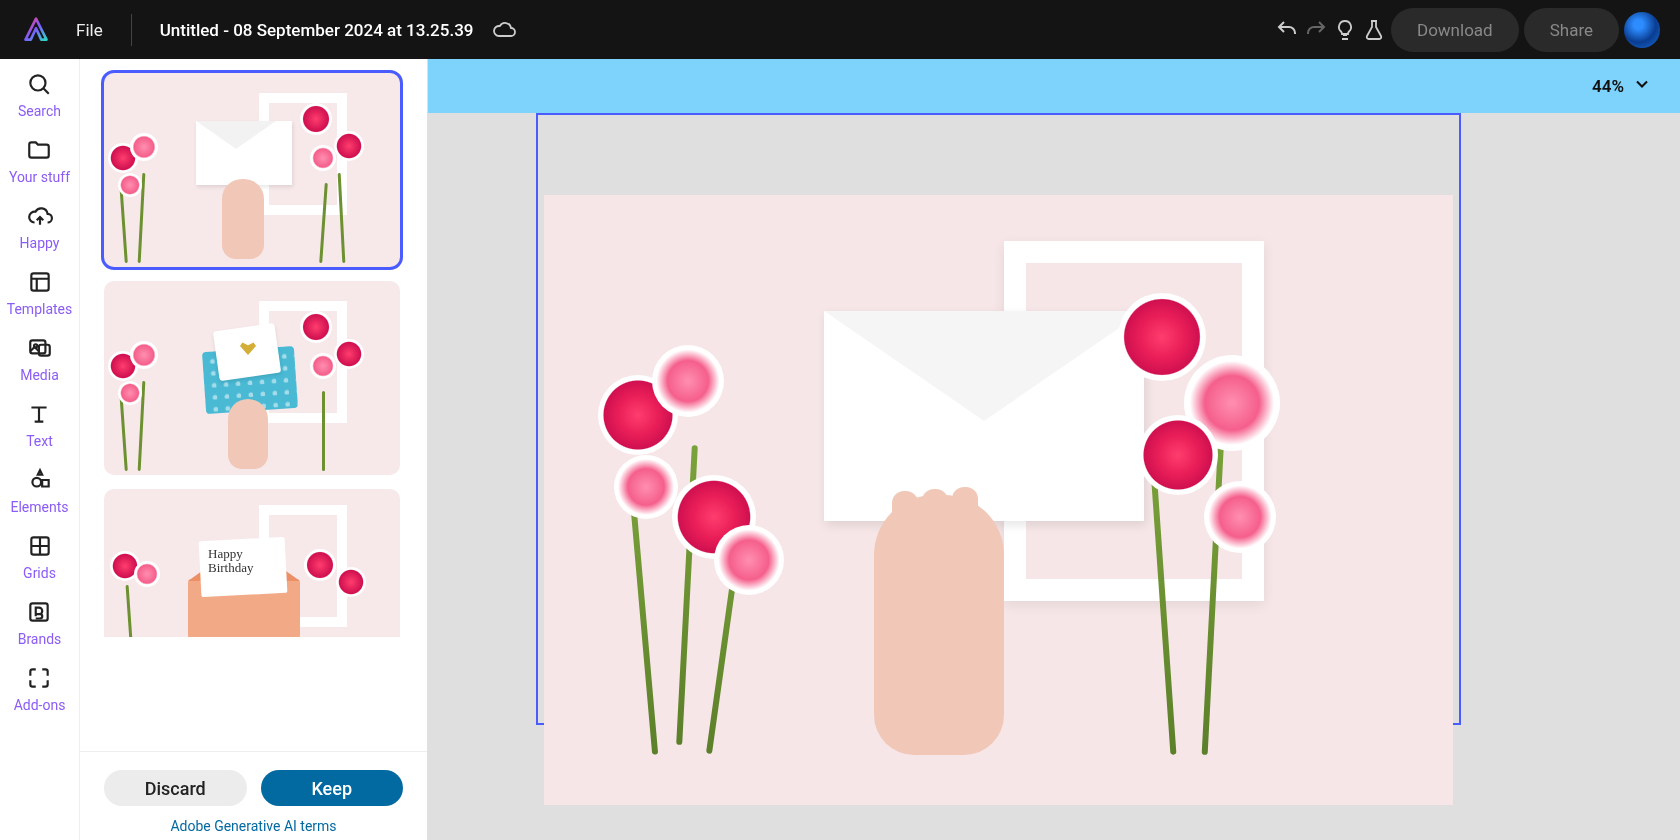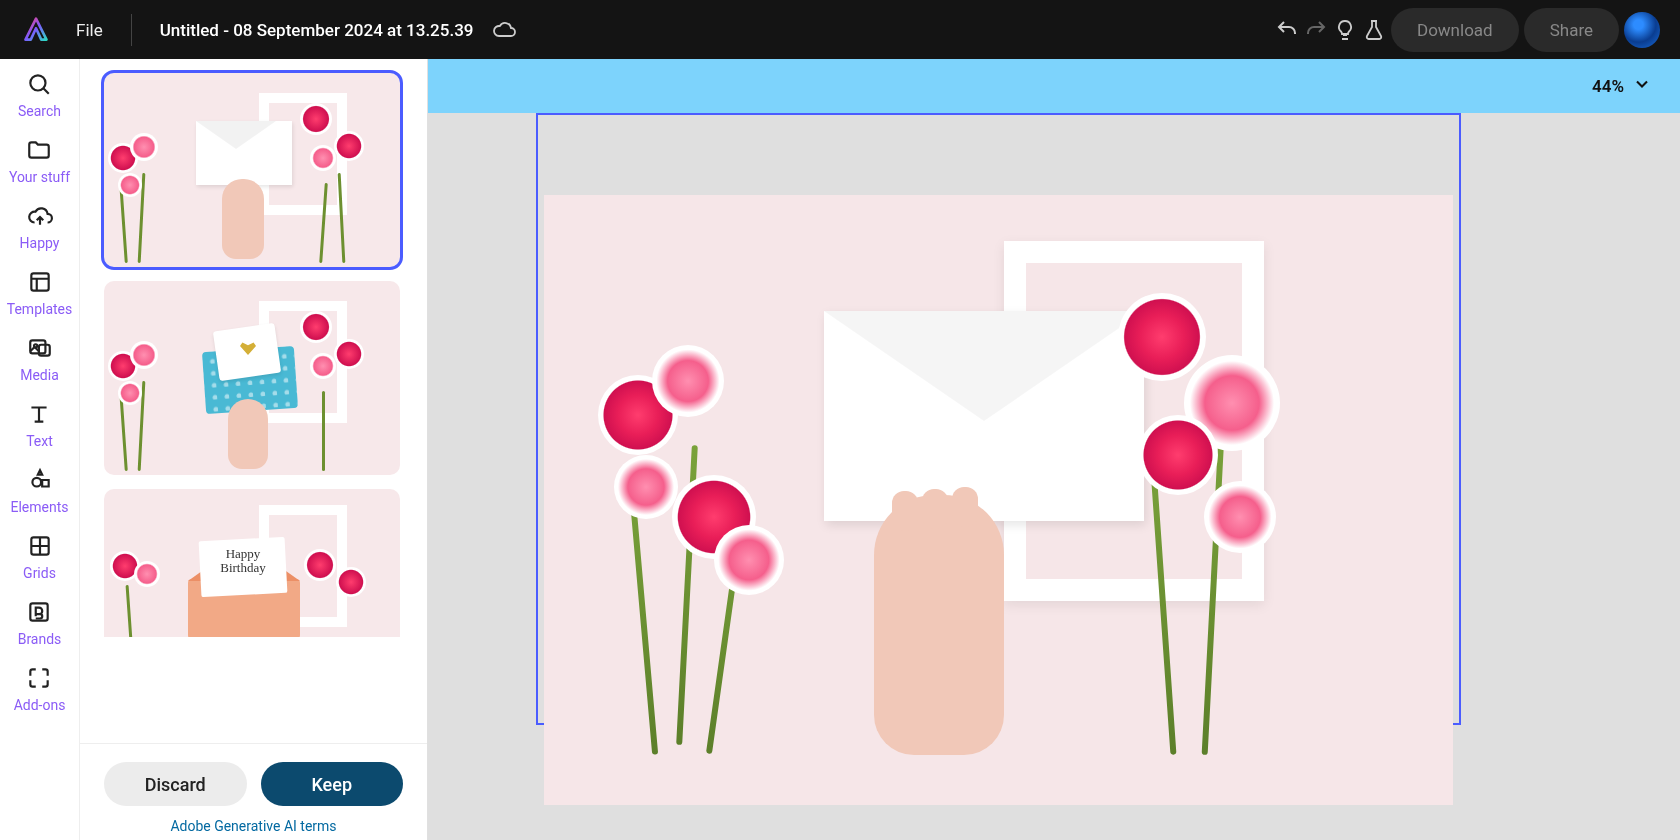--- a/index.html
+++ b/index.html
@@ -29,23 +29,23 @@
 .side-panel { width: 348px; background: #fff; border-right: 1px solid #e0e0e0; display: flex; flex-direction: column; position: relative; }
 .panel-header { display: flex; align-items: center; gap: 12px; padding: 22px 24px 12px 18px; }
 .back-chevron { cursor: pointer; color: #111; }
 .panel-title { font-size: 23px; font-weight: 700; color: #111; }
 .results-list { flex: 1; overflow: hidden; padding: 14px 24px 0 24px; display: flex; flex-direction: column; gap: 14px; }
 .result-card { width: 296px; height: 194px; border-radius: 10px; overflow: hidden; cursor: pointer; position: relative; background: #f7e8ea; }
 .result-card.selected { outline: 3px solid #4b5cff; outline-offset: 0; }
 .result-card.last { height: 148px; border-bottom-left-radius:0; border-bottom-right-radius:0; }
 .panel-footer { position: absolute; bottom: 0; left: 0; right: 0; background: #fff; padding: 18px 24px 6px 24px; border-top: 1px solid #eee; }
 .footer-btns { display: flex; gap: 14px; }
-.btn { flex: 1; height: 44px; border-radius: 22px; font-size: 18px; font-weight: 500; display: flex; align-items: center; justify-content: center; cursor: pointer; }
+.btn { flex: 1; height: 36px; border-radius: 22px; font-size: 18px; font-weight: 500; display: flex; align-items: center; justify-content: center; cursor: pointer; }
 .btn-discard { background: #ececec; color: #222; }
-.btn-keep { background: #0c4a6e; color: #fff; }
+.btn-keep { background: #0369a1; color: #fff; }
 .terms-link { text-align: center; margin-top: 12px; font-size: 14px; color: #0369a1; cursor: pointer; }
 
 .canvas-area { flex: 1; background: #7dd3fc; display: flex; flex-direction: column; }
 .canvas-toolbar { height: 54px; display: flex; align-items: center; justify-content: flex-end; padding-right: 28px; gap: 8px; }
 .zoom-text { font-size: 17px; font-weight: 600; color: #111; }
 .chev-down { color: #111; cursor: pointer; }
 .canvas-stage { flex: 1; background: #dfdfdf; position: relative; overflow: hidden; }
 .artboard { position: absolute; left: 108px; top: 0; right: 20px; bottom: 0; }
 .selection-frame { position: absolute; left: 0; top: 0; width: 925px; height: 612px; border: 2px solid #4b5cff; }
 .art-content { position: absolute; left: 8px; top: 82px; width: 909px; height: 610px; background: #f6e6e8; overflow:hidden; }
@@ -78,21 +78,21 @@
 
 .c2-env{position:absolute;background:#49b9d4;border-radius:4px;}
 .c2-env::before{content:"";position:absolute;inset:0;background:radial-gradient(circle at 10px 10px,rgba(255,255,255,.5) 2px,transparent 3px) 0 0/12px 12px;}
 .c2-card{position:absolute;background:#fff;border-radius:3px;box-shadow:0 2px 4px rgba(0,0,0,.1);}
 .c2-heart{position:absolute;width:16px;height:14px;background:#d4af37;clip-path:polygon(50% 100%,0 35%,15% 10%,50% 30%,85% 10%,100% 35%);}
 
 
 .c3-env{position:absolute;background:#f2a986;border-radius:4px;}
 .c3-flap{position:absolute;width:0;height:0;border-left:56px solid transparent;border-right:56px solid transparent;border-bottom:40px solid #ec8f66;}
 .c3-card{position:absolute;background:#fff;border-radius:2px;}
-.c3-script{position:absolute;font-family:cursive;font-size:13px;color:#333;line-height:1.05;text-align:center;}
+.c3-script{position:absolute;font-family:cursive;font-size:13px;color:#333;line-height:1.05;text-align:left;}
 </style>
 </head>
 <body>
 
 <div class="topbar">
   <div class="logo">
     <svg viewBox="0 0 32 32">
         <path d="M16 3 L28 27 L22 27 L16 14 L10 27 L4 27 Z" fill="none" stroke="url(#g)" stroke-width="3" stroke-linejoin="round"></path>
         <defs>
           <linearGradient id="g" x1="0" y1="0" x2="1" y2="1">

